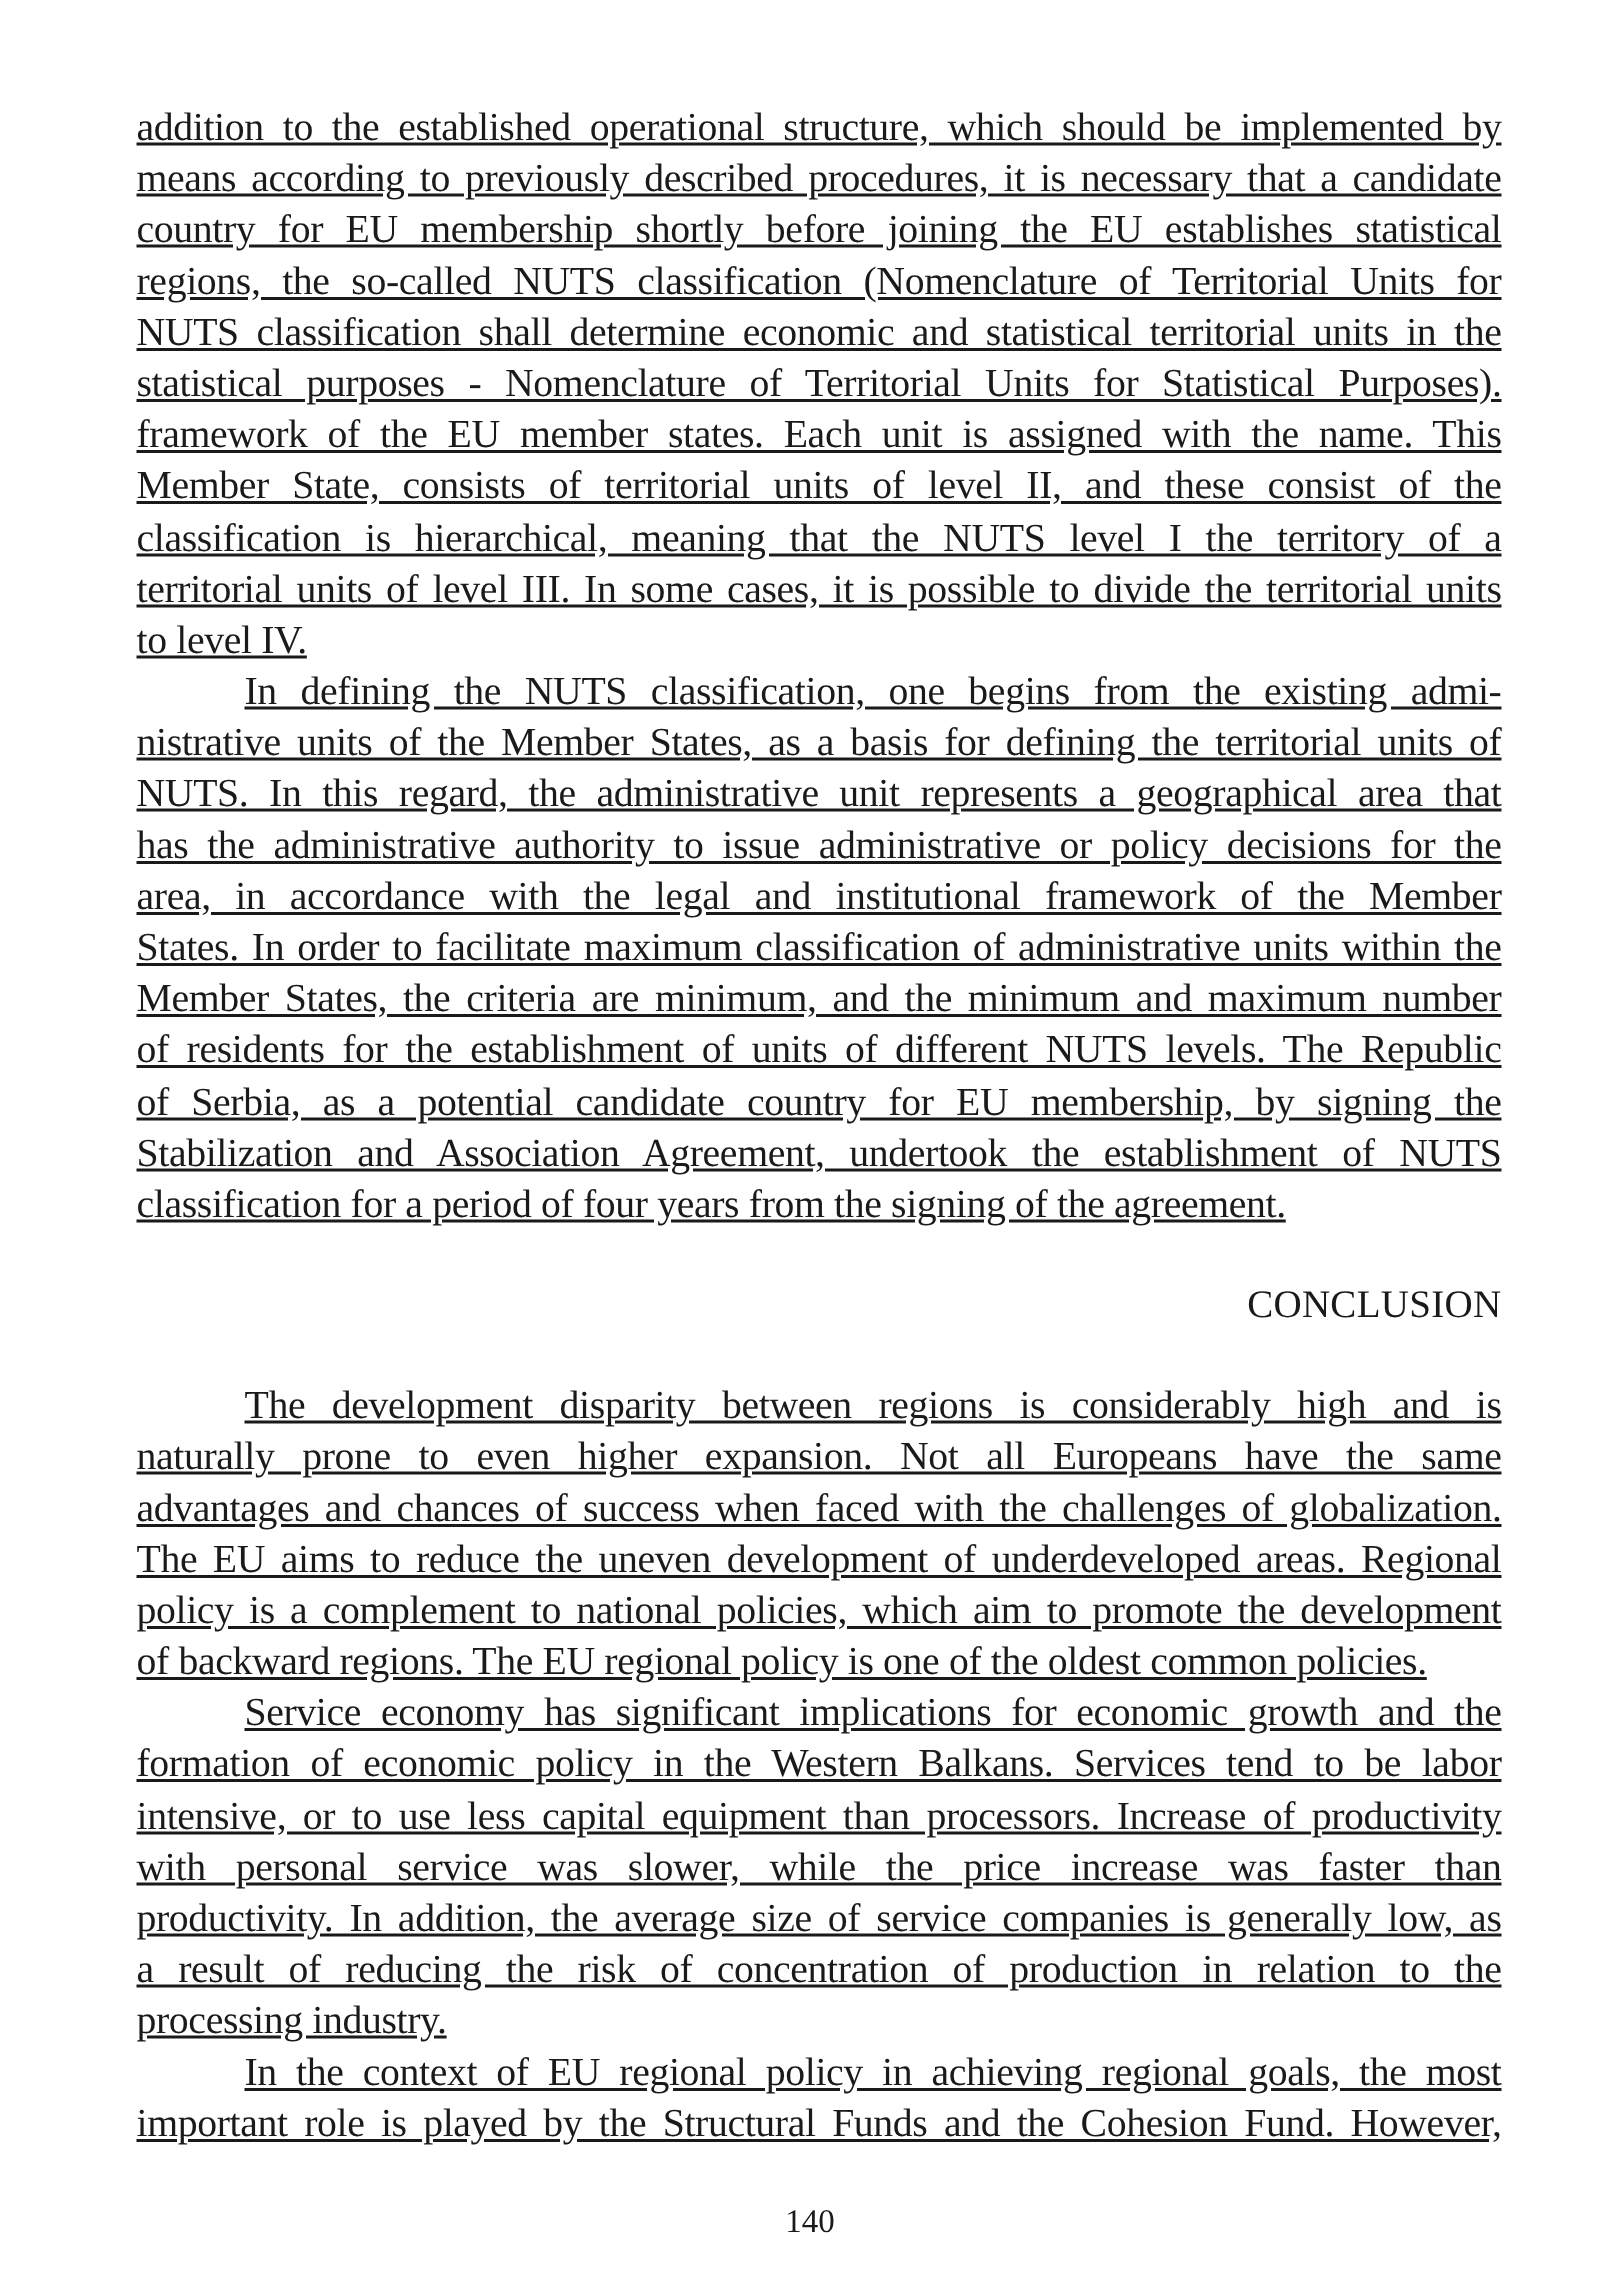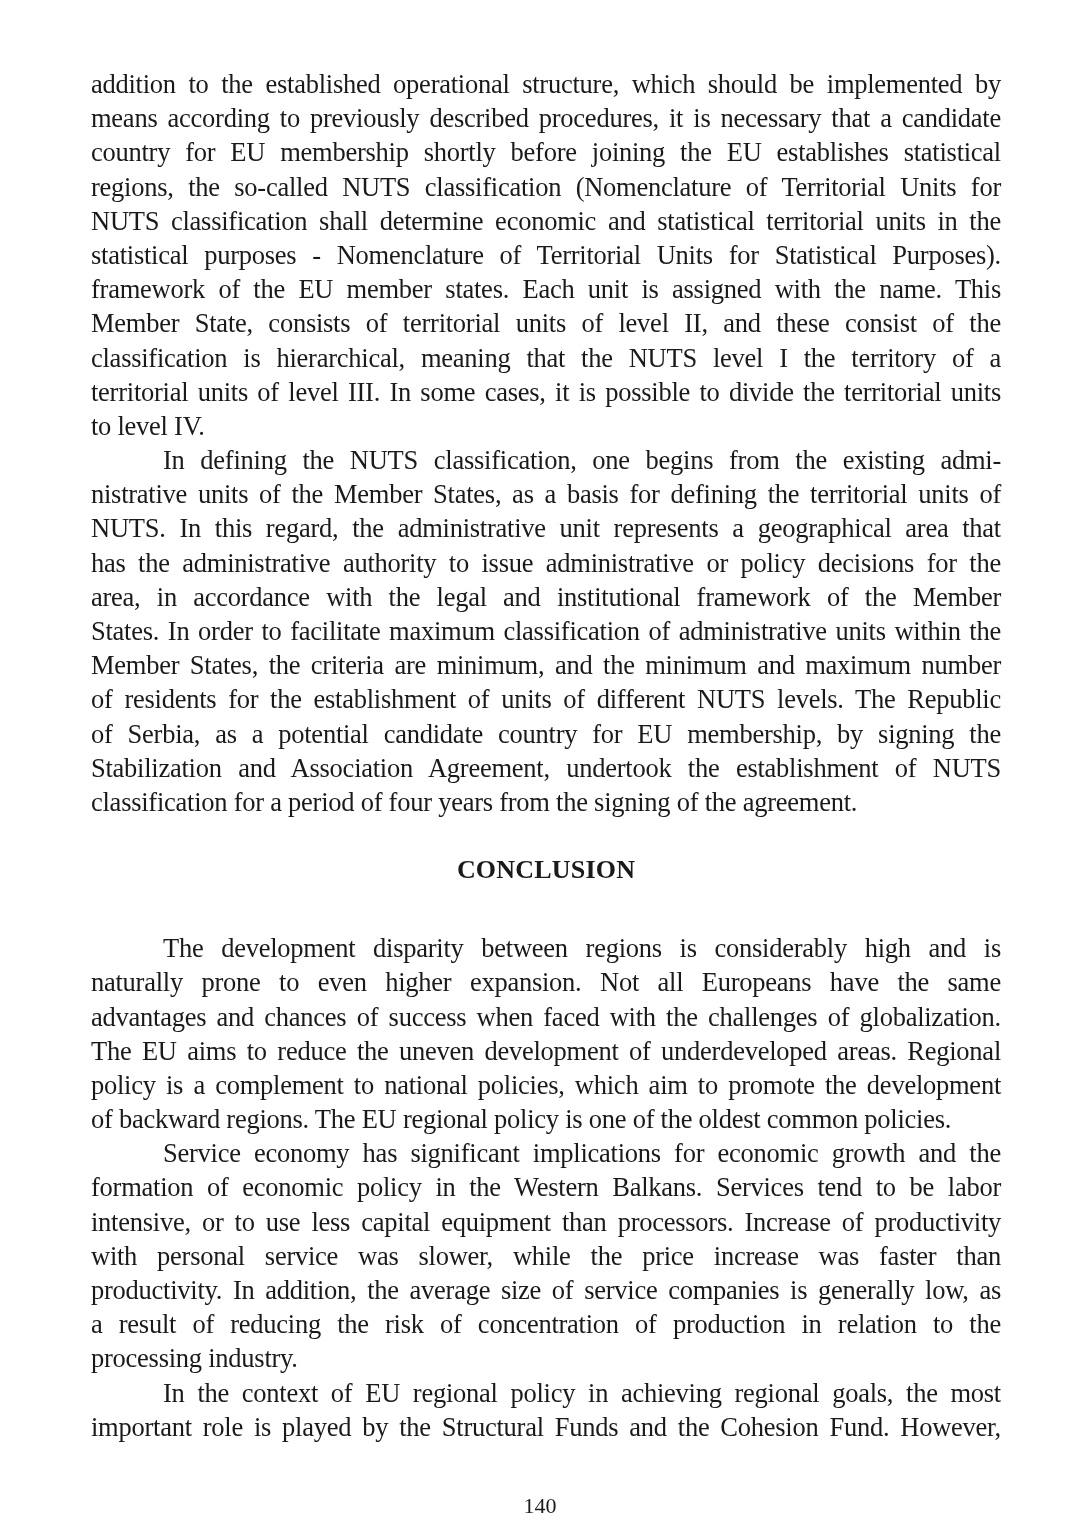--- a/index.html
+++ b/index.html
@@ -23,48 +23,48 @@
     }
     .line {
       display: block;
       height: 34.2px;
       line-height: 34.2px;
       font-size: 26.5px;
       white-space: nowrap;
       text-align: justify;
       text-align-last: justify;
       letter-spacing: -0.25px;
+      text-decoration: underline;
     }
     .line.last {
       text-align-last: left;
     }
     .line.indent {
       padding-left: 72px;
     }
     .heading {
       display: block;
-      text-align: center;
-      font-weight: bold;
+      text-align: right;
+      font-weight: normal;
       font-size: 26px;
       height: 34px;
       line-height: 34px;
       margin-top: 34px;
-      margin-bottom: 44px;
+      margin-bottom: 32px;
       letter-spacing: 0.2px;
     }
     .page-number {
       position: absolute;
       left: 0;
       width: 1080px;
       top: 1468px;
       text-align: center;
       font-size: 22px;
       font-family: "Liberation Serif", "DejaVu Serif", serif;
       color: #1a1a1a;
-      margin-top: 25px;
     }
   </style>
 </head>
 <body>
 
 <div class="page">
 
   <div>
     <span class="line">addition to the established operational structure, which should be implemented by</span>
     <span class="line">means according to previously described procedures, it is necessary that a candidate</span>

